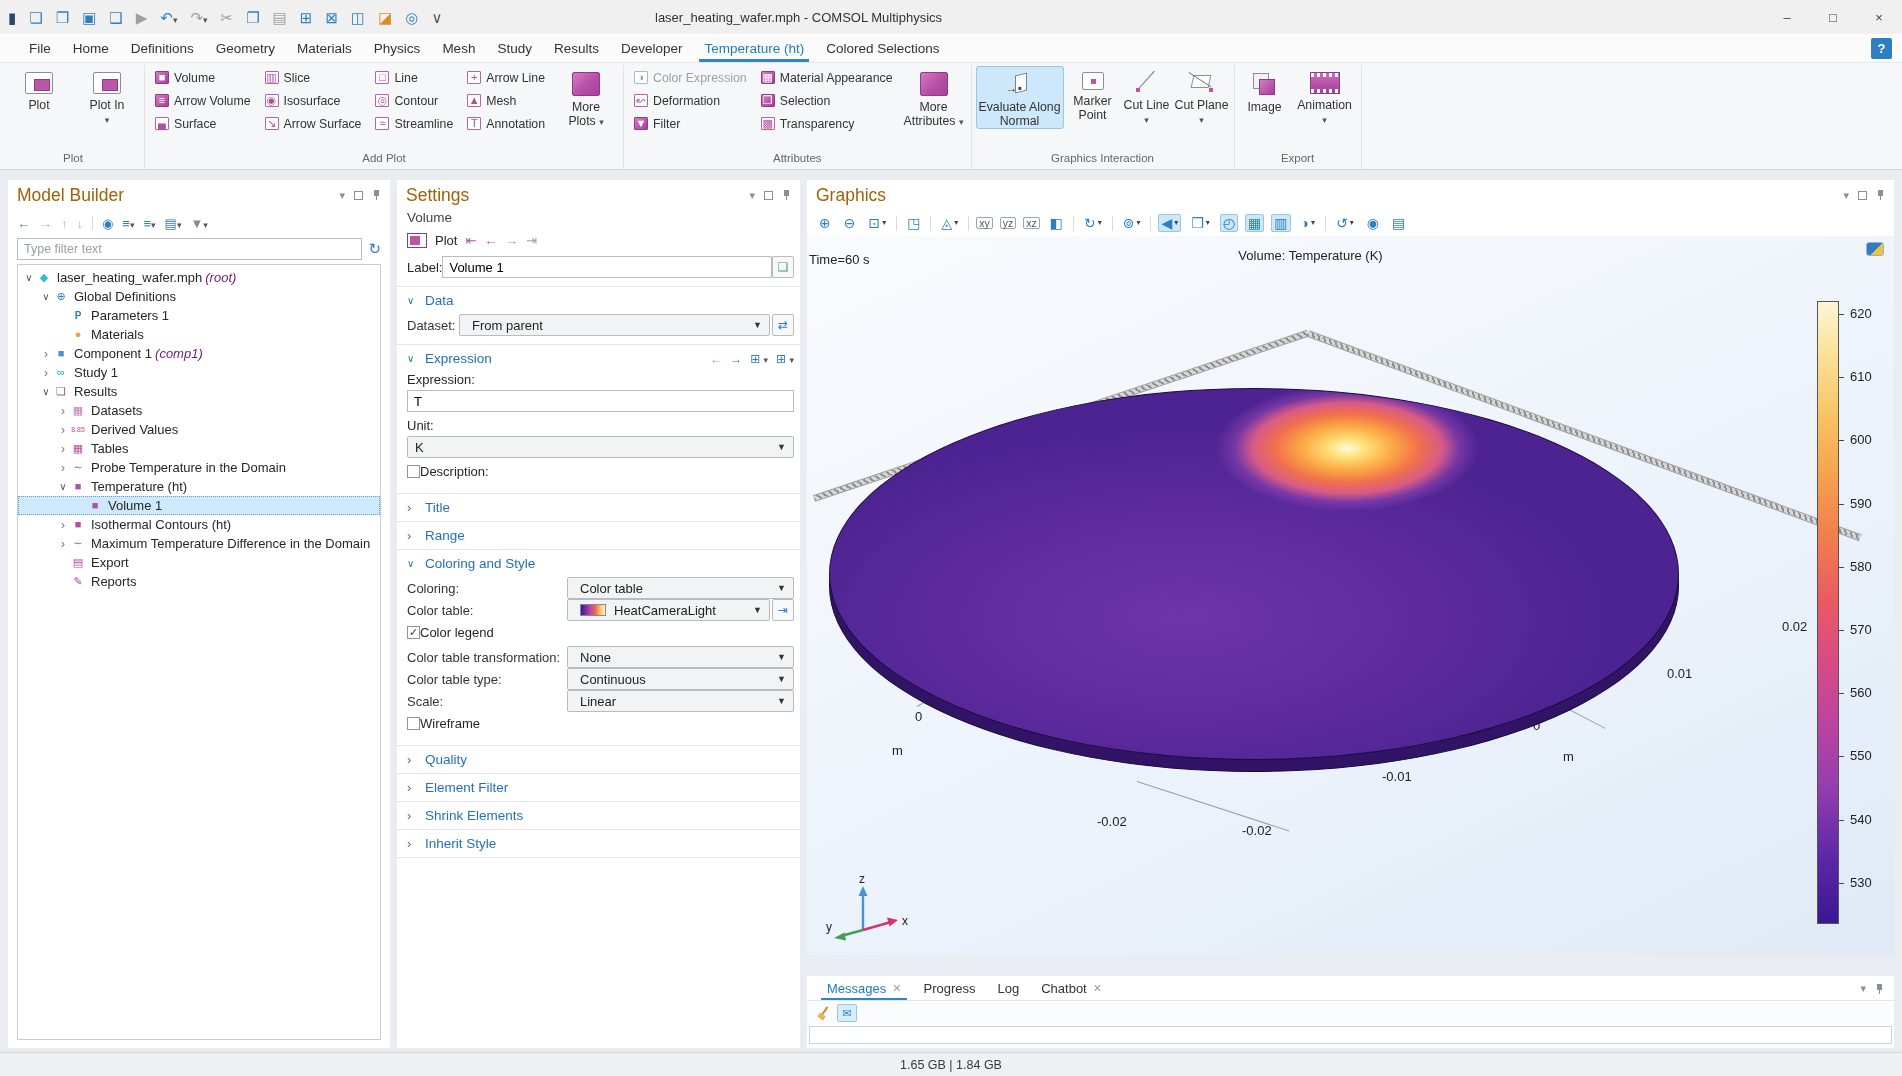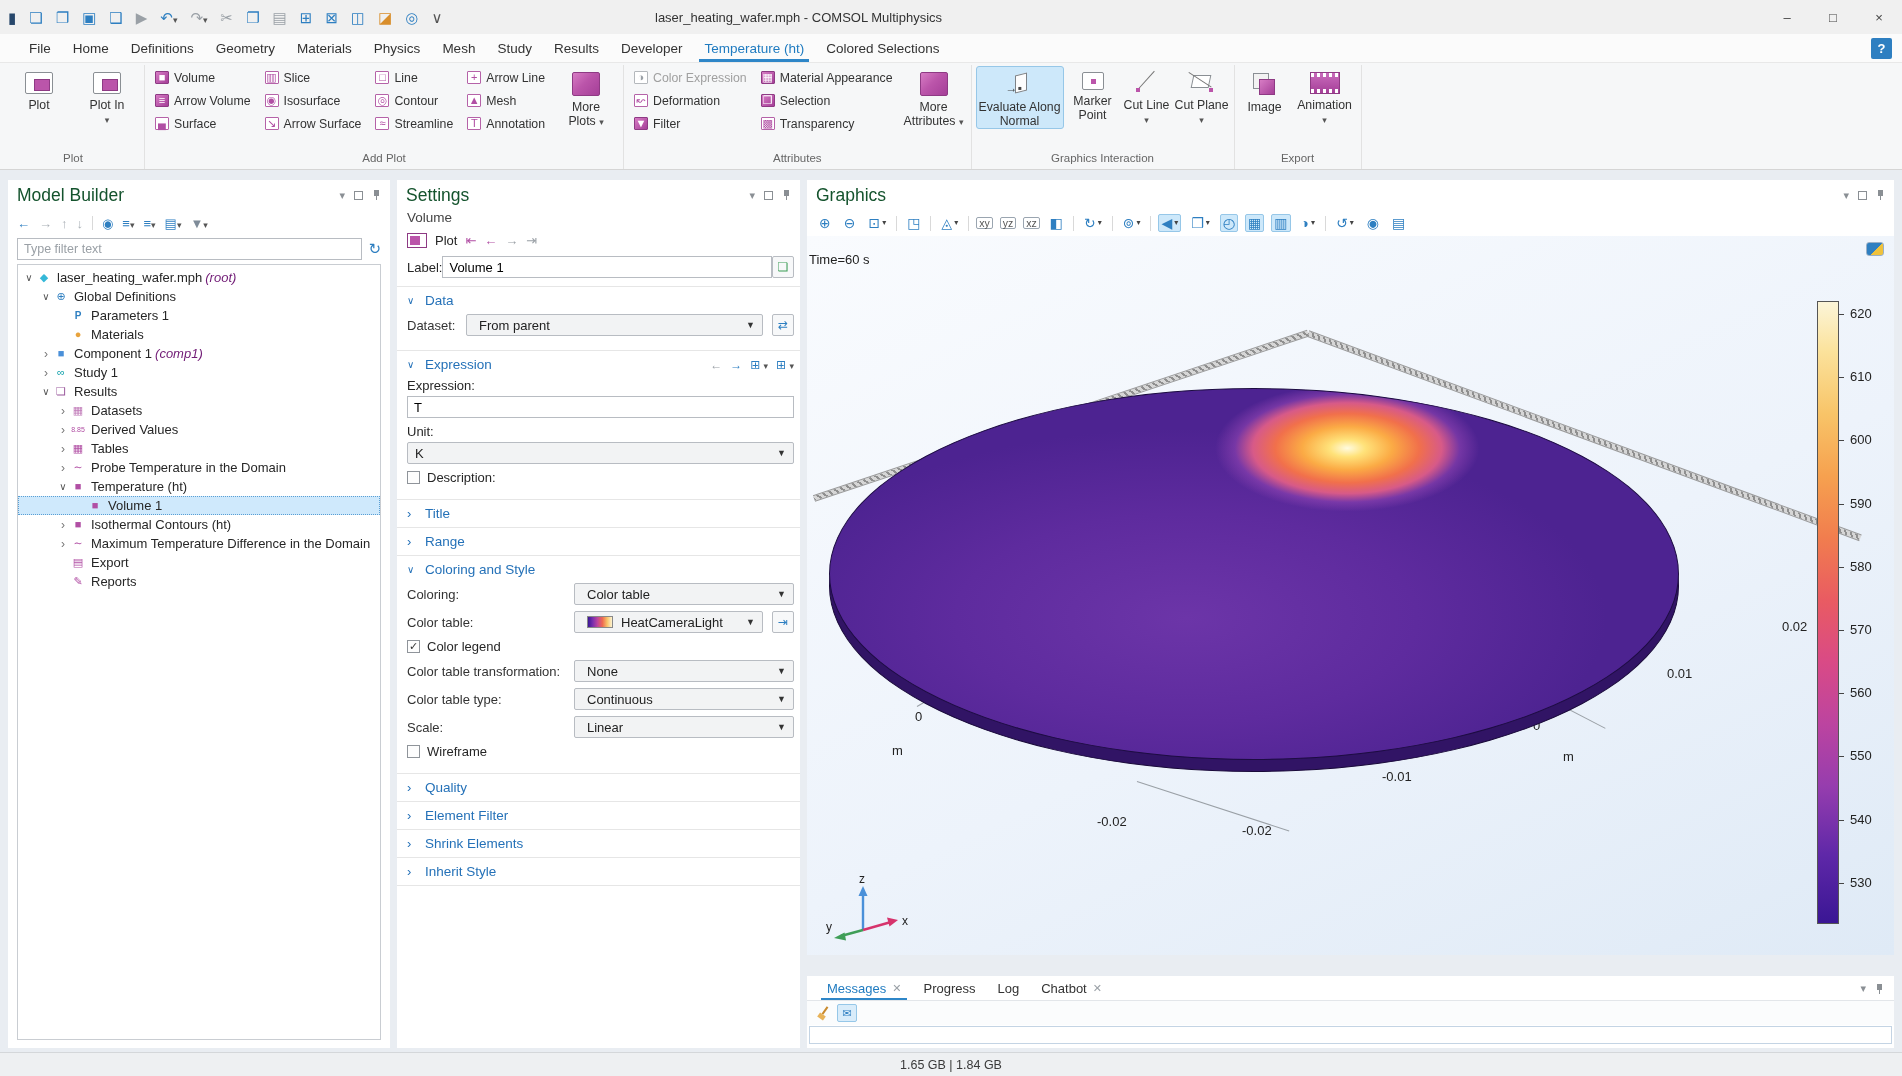--- a/index.html
+++ b/index.html
@@ -61,21 +61,21 @@
   
   .main { height:882px; display:flex; gap:7px; padding:10px 8px 4px 8px; }
   .panel { background:#fff; display:flex; flex-direction:column; }
   .panel-mb { width:382px; }
   .panel-settings { width:403px; }
   .right-col { flex:1; display:flex; flex-direction:column; gap:21px; }
   .panel-graphics { flex:1; }
   .panel-bottom { height:72px; }
 
   .phead { height:30px; display:flex; align-items:center; padding:0 9px; }
-  .ptitle { font-size:17.5px; color:#14532d; }
+  .ptitle { font-size:17.5px; color:#a16207; }
   .pcorner { margin-left:auto; display:flex; align-items:center; gap:9px; color:#8a8f94; font-size:11px; }
   .pin-icon { position:relative; width:9px; height:12px; display:inline-block; }
   .pin-icon::before { content:''; position:absolute; top:1px; left:2px; width:5px; height:6px; background:#8a8f94; }
   .pin-icon::after { content:''; position:absolute; top:7px; left:4px; width:1px; height:4px; background:#8a8f94; }
   .box-icon { width:9px; height:9px; border:1px solid #8a8f94; display:inline-block; }
 
   
   .mb-toolbar { height:26px; display:flex; align-items:center; gap:9px; padding:0 9px; }
   .mb-toolbar .ticn { font-size:13px; line-height:1; }
   .mb-sep { width:1px; height:14px; background:#d9d9d9; }
@@ -99,29 +99,29 @@
   .set-scroll { flex:1; overflow:hidden; }
   .lblrow { display:flex; align-items:center; padding:2px 6px 8px 10px; border-bottom:1px solid #e6e6e6; }
   .lblrow input { flex:1; height:22px; border:1px solid #b8bcc2; padding:0 6px; font-size:13px; font-family:inherit; }
   .side-btn { width:22px; height:22px; border:1px solid #b8bcc2; background:#f7f8f9; display:flex; align-items:center; justify-content:center; font-size:12px; border-radius:2px; flex:none; }
   .section { border-bottom:1px solid #e6e6e6; padding:0 6px 8px 10px; }
   .sec-head { height:27px; display:flex; align-items:center; gap:8px; }
   .sec-head .chev { color:#2471b8; font-size:10px; width:10px; }
   .sec-head .sec-title { color:#2471b8; font-size:13.5px; }
   .sec-collapsed { border-bottom:1px solid #e6e6e6; padding:0 6px 0 10px; }
   .sec-icons { margin-left:auto; display:flex; gap:8px; align-items:center; font-size:12px; }
-  .form-row { display:flex; align-items:center; gap:9px; margin-bottom:6px; }
+  .form-row { display:flex; align-items:center; gap:2px; }
   .form-row .flabel { font-size:13px; color:#333; }
   .flabel.w50 { width:50px; flex:none; }
   .flabel.w158 { width:158px; flex:none; }
   .dd { flex:1; height:22px; background:#f2f3f4; border:1px solid #b8bcc2; border-radius:2px; display:flex; align-items:center; padding:0 7px 0 12px; font-size:13px; color:#222; position:relative; }
   .dd .ddarr { margin-left:auto; font-size:9px; color:#333; }
   .txt-full { width:100%; height:22px; border:1px solid #b8bcc2; padding:0 6px; font-size:13px; font-family:inherit; margin-bottom:6px; }
   .txt-full::placeholder { color:#9aa0a6; }
-  .cb-row { display:flex; align-items:center; gap:7px; margin:4px 0 6px 0; }
+  .cb-row { display:flex; align-items:center; margin:4px 0 6px 0; }
   .cbox { width:13px; height:13px; border:1px solid #8f949a; background:#fdfdfd; display:flex; align-items:center; justify-content:center; font-size:11px; color:#333; line-height:1; flex:none; }
   .swatch-heat { width:26px; height:12px; border:1px solid #888; margin-right:8px; background:linear-gradient(90deg,#3a1694,#7a2fae,#c0459c,#ee6a50,#f8c468,#fdf3d2); flex:none; }
 
   
   .gfx-head { height:30px; display:flex; align-items:center; padding:0 9px; }
   .gfx-toolbar { height:26px; display:flex; align-items:center; gap:7px; padding:0 9px; }
   .gico { display:inline-flex; align-items:center; gap:2px; color:#2e7fc1; font-size:14px; line-height:1; padding:1px 2px; border:1px solid transparent; border-radius:2px; }
   .gico.toggled { background:#cde8fa; border-color:#96c7e8; }
   .gico .garr { font-size:8px; color:#444; }
   .gico.txt { font-size:10.5px; color:#555; border:1px solid #9aa5b0; padding:0 2px; border-radius:2px; }
@@ -695,20 +695,21 @@
           <span class="gico toggled">▥</span>
           <span class="gico">◑<span class="garr">▾</span></span>
           <span class="gsep"></span>
           <span class="gico">↺<span class="garr">▾</span></span>
           <span class="gico">◉</span>
           <span class="gico">▤</span>
         </div>
 
       <div class="canvas">
         <span class="cv-label" style="left:2px;top:16px">Time=60 s</span>
+        <span class="cv-label plot-title">Volume: Temperature (K)</span>
         <span class="corner-img-icon"></span>
 
         <div class="rail" style="left:501px;top:94px;width:589px;transform:rotate(20.3deg)"></div>
         <div class="rail" style="left:7px;top:259px;width:521px;transform:rotate(-18.5deg)"></div>
 
         <div class="axline" style="left:477px;top:492px;width:375px;transform:rotate(-24.9deg)"></div>
         <div class="axline" style="left:495px;top:334px;width:342px;transform:rotate(27.5deg)"></div>
         <div class="axline" style="left:110px;top:470px;width:75px;transform:rotate(-30deg)"></div>
         <div class="axline" style="left:560px;top:515px;width:85px;transform:rotate(-25deg)"></div>
         <div class="axline" style="left:330px;top:545px;width:160px;transform:rotate(18deg)"></div>

